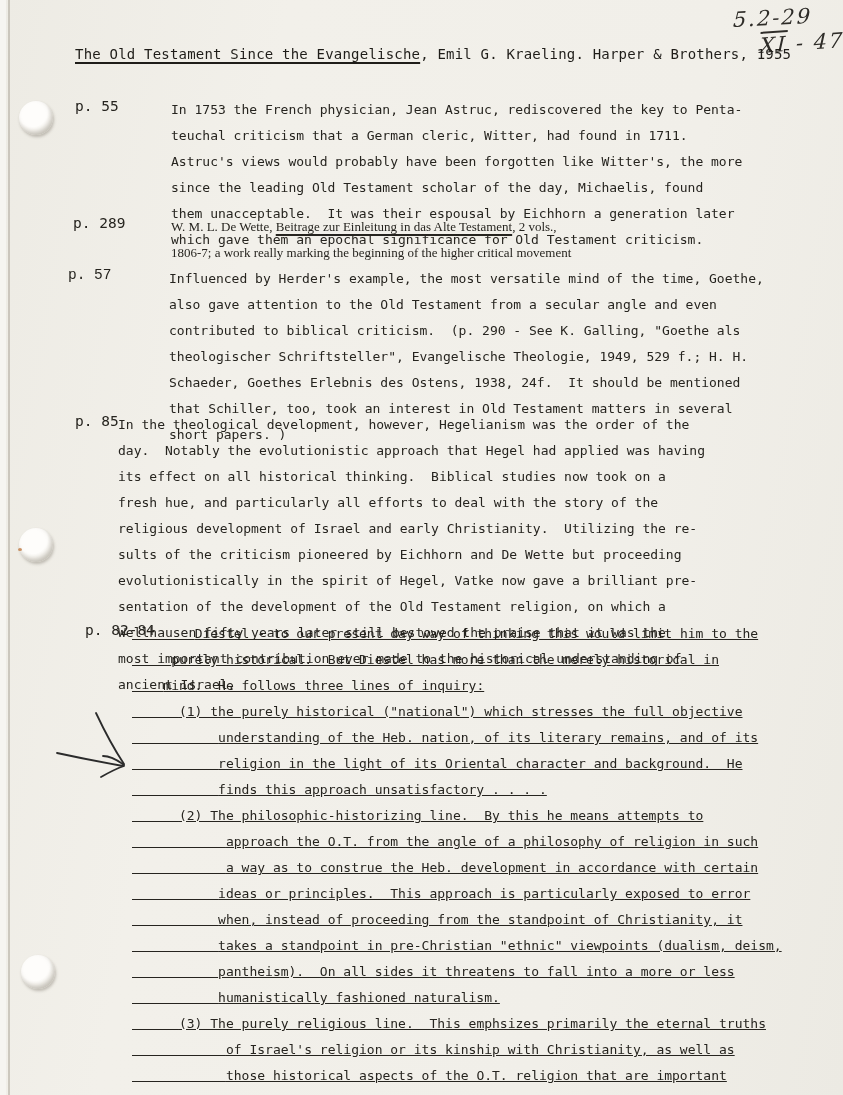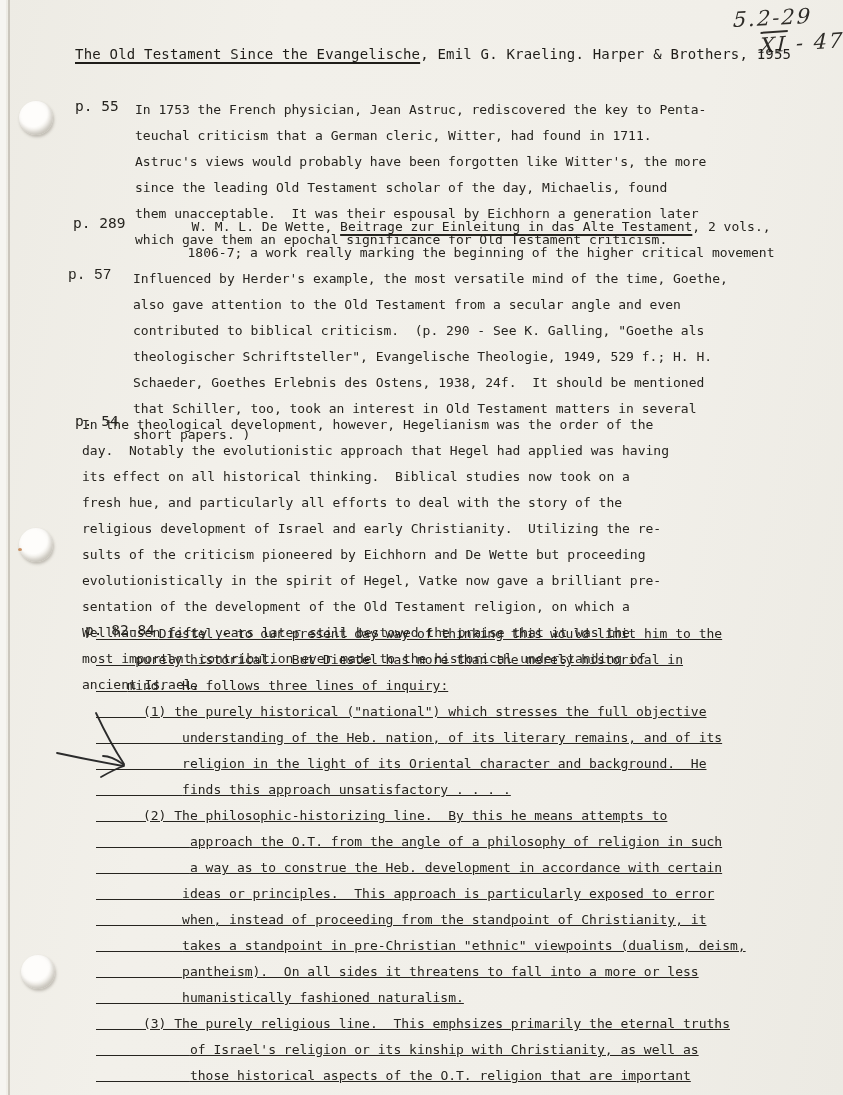--- a/index.html
+++ b/index.html
@@ -46,31 +46,31 @@
   .header {
     position: absolute; left: 75px; top: 46px;
     font-size: 14px; letter-spacing: 0.2px; white-space: nowrap;
     color: #1f1d19;
   }
   .header .u, .u {
     text-decoration: underline;
     text-underline-offset: 3px;
     text-decoration-thickness: 1.5px;
   }
-  .entry { position: absolute; left: 0; right: 16px; }
+  .entry { position: absolute; left: 0; right: 16px; padding-left: 36px; }
   .plabel {
     position: absolute; top: 0;
     font-size: 14.5px; line-height: 18px; white-space: nowrap;
   }
   .ptext {
     white-space: pre-wrap;
     font-size: 13px; line-height: 26px;
   }
   .e1 { top: 97px; }  .e1 .plabel { left: 75px; } .e1 .ptext { margin-left: 135px; }
-  .e2 { top: 214px; text-align: center; } .e2 .plabel { left: 73px; } .e2 .ptext { margin-left: 135px; }
+  .e2 { top: 214px; } .e2 .plabel { left: 73px; } .e2 .ptext { margin-left: 135px; font-family: Liberation Serif, serif; }
   .e3 { top: 266px; } .e3 .plabel { left: 68px; font-family: Liberation Mono, monospace; } .e3 .ptext { margin-left: 133px; }
   .e4 { top: 412px; } .e4 .plabel { left: 75px; } .e4 .ptext { margin-left: 82px; }
   .e5 { top: 621px; text-decoration: underline; } .e5 .plabel { left: 85px; } .e5 .ptext { margin-left: 96px; }
   .arrow-svg { position: absolute; left: 50px; top: 710px; }
 </style>
 </head>
 <body>
 
 <div class="page">
 
@@ -116,21 +116,21 @@
     <div class="ptext">Influenced by Herder's example, the most versatile mind of the time, Goethe,
 also gave attention to the Old Testament from a secular angle and even
 contributed to biblical criticism.  (p. 290 - See K. Galling, "Goethe als
 theologischer Schriftsteller", Evangelische Theologie, 1949, 529 f.; H. H.
 Schaeder, Goethes Erlebnis des Ostens, 1938, 24f.  It should be mentioned
 that Schiller, too, took an interest in Old Testament matters in several
 short papers. )</div>
   </div>
 
   <div class="entry e4">
-    <span class="plabel">p. 54</span>
+    <span class="plabel">p. 85</span>
     <div class="ptext">In the theological development, however, Hegelianism was the order of the
 day.  Notably the evolutionistic approach that Hegel had applied was having
 its effect on all historical thinking.  Biblical studies now took on a
 fresh hue, and particularly all efforts to deal with the story of the
 religious development of Israel and early Christianity.  Utilizing the re-
 sults of the criticism pioneered by Eichhorn and De Wette but proceeding
 evolutionistically in the spirit of Hegel, Vatke now gave a brilliant pre-
 sentation of the development of the Old Testament religion, on which a
 Wellhausen fifty years later still bestowed the praise that it was the
 most important contribution ever made to the historical understanding of

